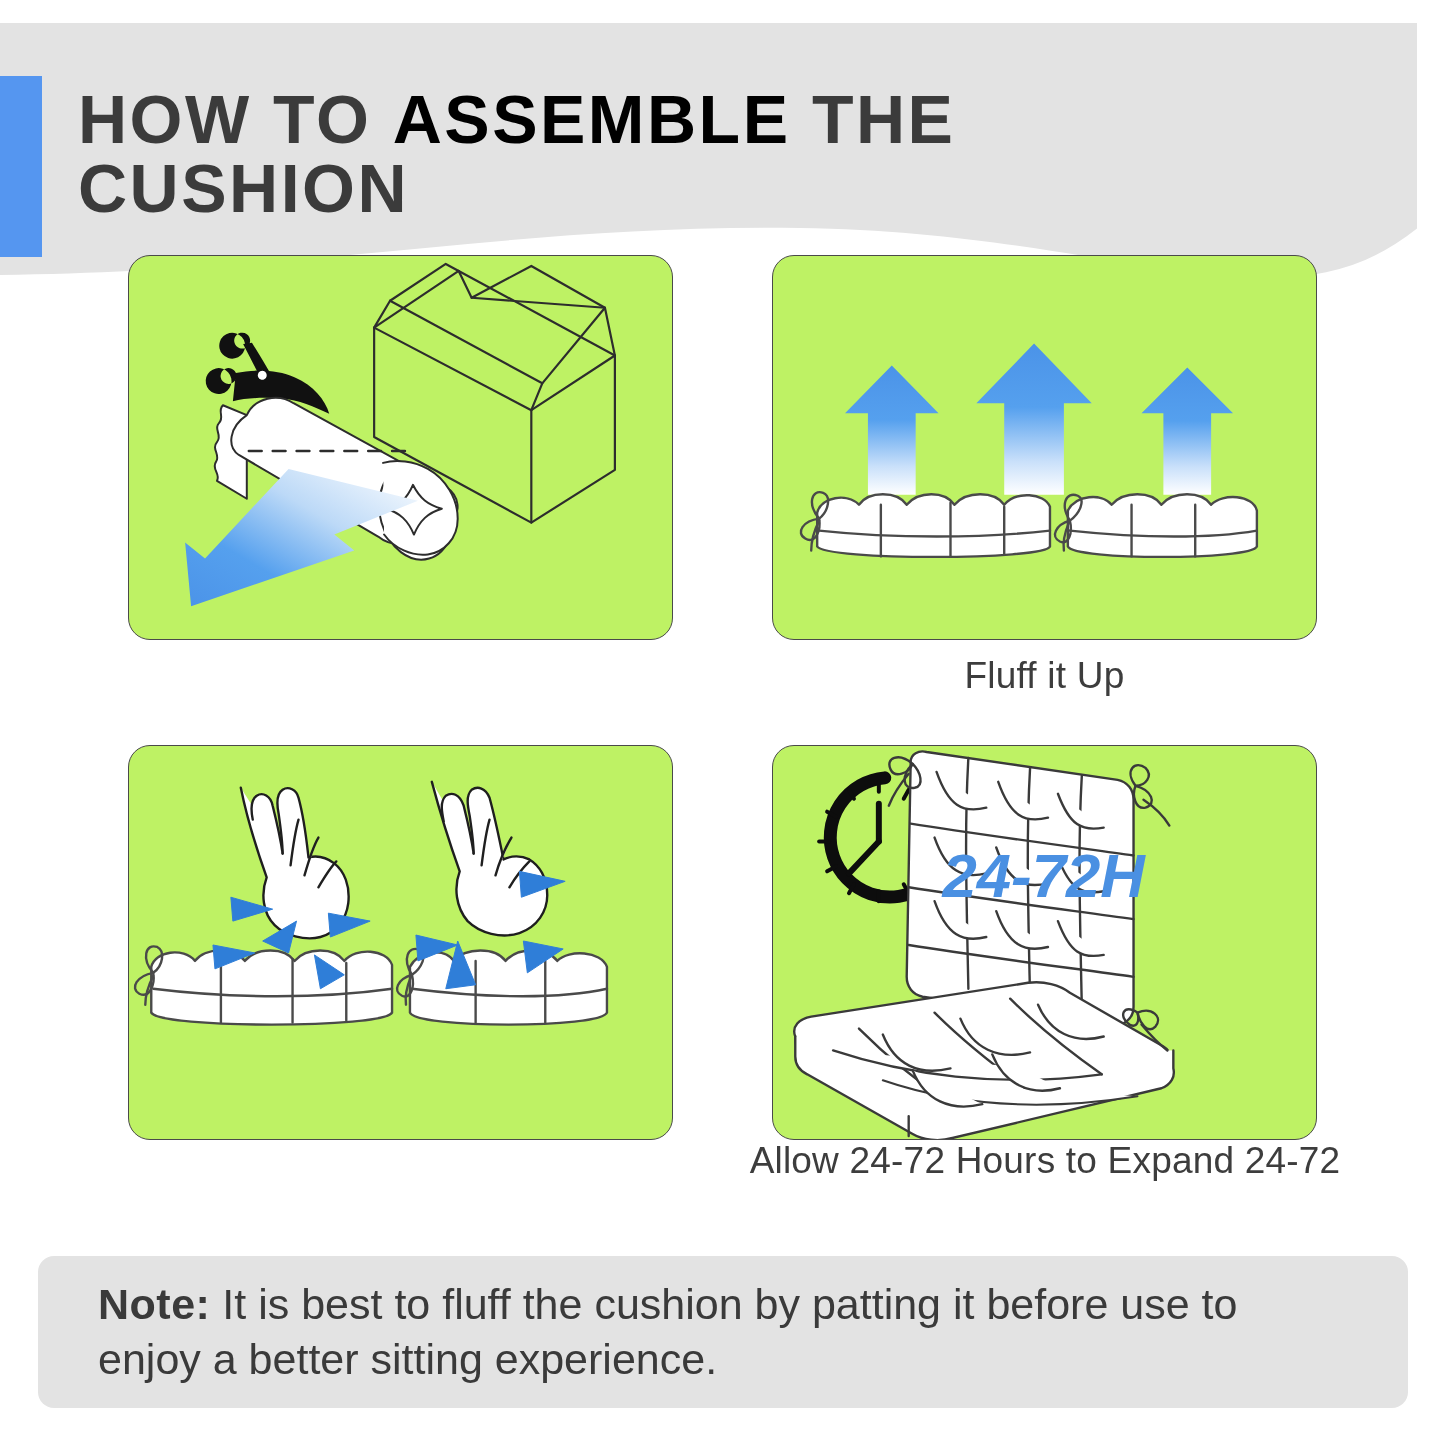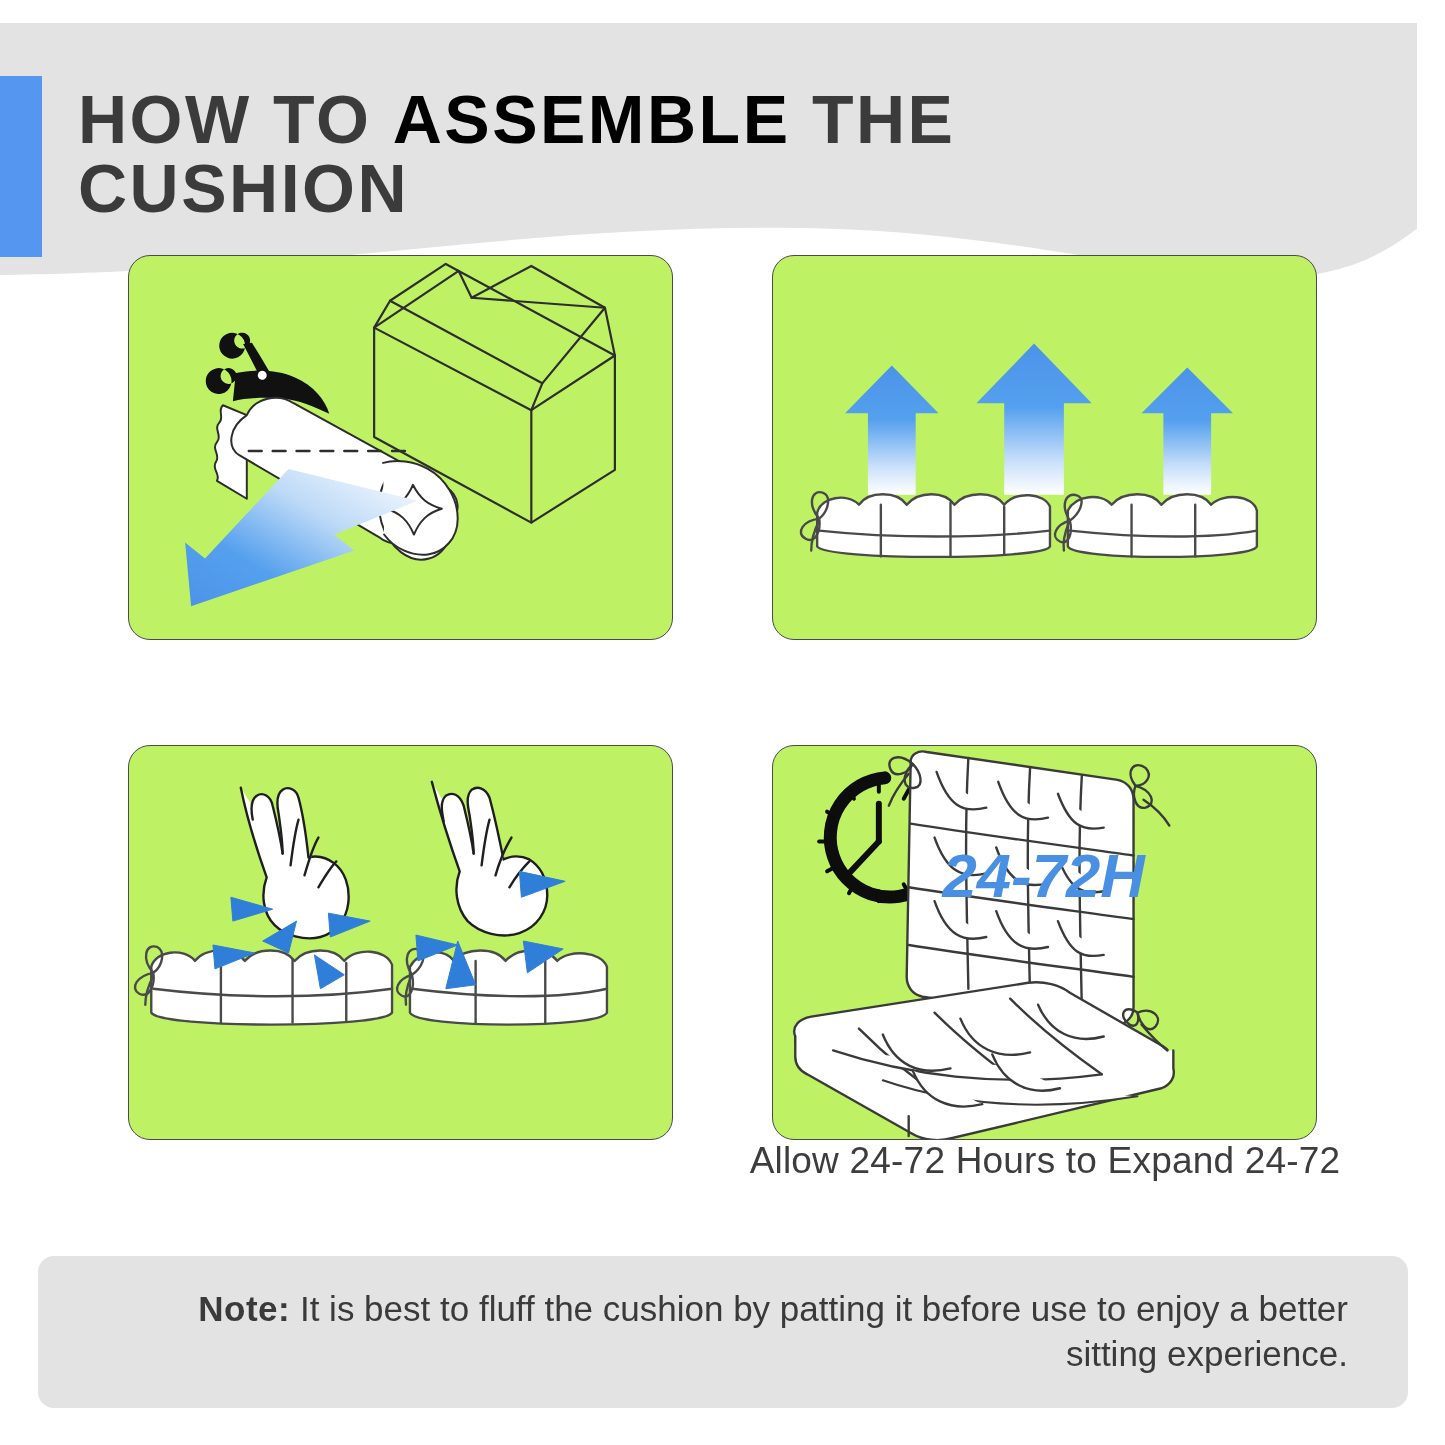--- a/index.html
+++ b/index.html
@@ -46,21 +46,21 @@
   .c3{left:128px;top:1158px;width:545px;}
   .c4{left:745px;top:1140px;width:600px;}
 
   
   .note-box{
     position:absolute;left:38px;top:1256px;width:1370px;height:152px;
     background:#e3e3e3;border-radius:16px;box-sizing:border-box;
     display:flex;align-items:center;justify-content:center;
   }
   .note-inner{
-    width:1250px;text-align:right;font-size:35px;line-height:1.28;
+    width:1250px;text-align:left;font-size:43px;line-height:1.28;
     color:#3a3a3a;
   }
   .note-label{font-weight:800;letter-spacing:.5px;}
   .note-text{font-weight:400;}
 </style>
 </head>
 <body>
 
 <div class="stage">
 
@@ -160,20 +160,21 @@
         <path d="M46,264 C30,266 22,278 32,284 C42,290 48,276 46,264 Z"></path>
         <path d="M46,266 C40,278 38,288 38,296"></path>
       </g>
       <g fill="none" stroke="#4a4a4a" stroke-width="2.4" stroke-linejoin="round" stroke-linecap="round">
         <path d="M298,266 C288,250 294,236 306,241 C314,245 308,259 298,266 Z"></path>
         <path d="M298,266 C284,270 278,282 288,287 C297,291 301,278 298,266 Z"></path>
         <path d="M297,268 C292,280 291,289 292,296"></path>
       </g>
     </svg>
   </div>
+  <div class="caption c2">Fluff it Up</div>
 
   <div class="panel p3">
     <svg viewBox="0 0 545 395">
 
       <g fill="#ffffff" stroke="#4a4a4a" stroke-width="2.4" stroke-linejoin="round" stroke-linecap="round">
         <path d="M22,222 C26,206 54,202 66,216 C76,202 106,202 116,216
                  C128,202 156,202 166,216 C178,202 206,202 216,216
                  C228,202 258,204 264,220 L264,268 C256,284 30,284 22,268 Z"></path>
         <path d="M282,222 C290,206 316,202 326,216 C338,202 368,202 378,216
                  C390,202 420,202 430,216 C442,204 474,206 480,222 L480,268

